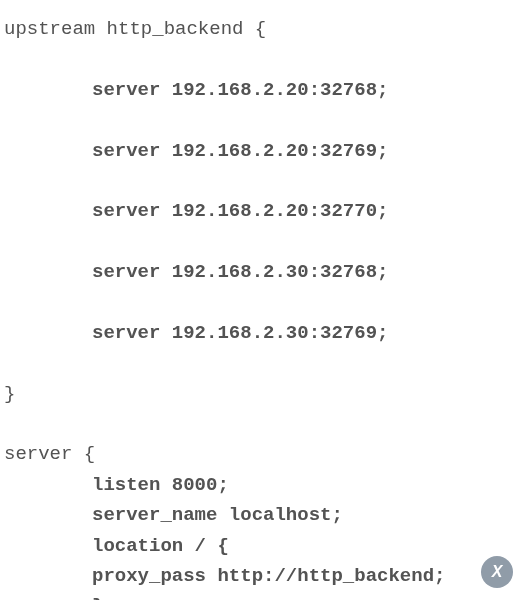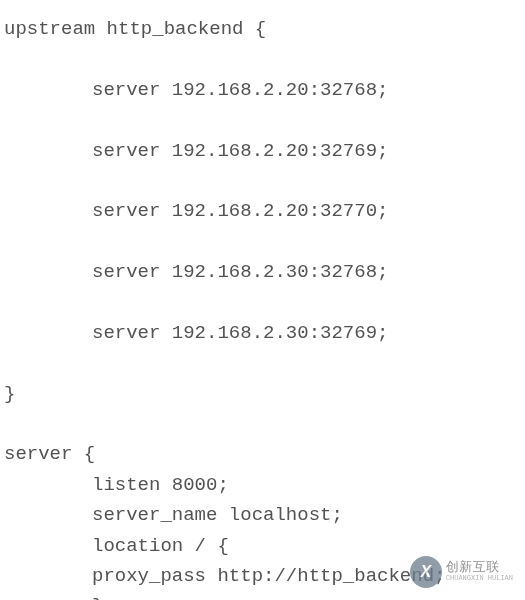--- a/index.html
+++ b/index.html
@@ -21,20 +21,21 @@
     }
     .code-container {
       white-space: pre;
     }
     .line {
       display: block;
       min-height: 30px;
     }
     .indent-2 {
       padding-left: 88px;
+      font-weight: bold;
     }
     .watermark {
       position: absolute;
       bottom: 12px;
       right: 12px;
       display: flex;
       align-items: center;
       gap: 4px;
       opacity: 0.75;
     }
@@ -68,17 +69,13 @@
   </style>
 </head>
 <body>
 
 <div class="code-container" id="code-block"><span class="line">upstream http_backend {</span><span class="line">&nbsp;</span><span class="line indent-2">server 192.168.2.20:32768;</span><span class="line">&nbsp;</span><span class="line indent-2">server 192.168.2.20:32769;</span><span class="line">&nbsp;</span><span class="line indent-2">server 192.168.2.20:32770;</span><span class="line">&nbsp;</span><span class="line indent-2">server 192.168.2.30:32768;</span><span class="line">&nbsp;</span><span class="line indent-2">server 192.168.2.30:32769;</span><span class="line">&nbsp;</span><span class="line">}</span><span class="line">&nbsp;</span><span class="line">server {</span><span class="line indent-2">listen 8000;</span><span class="line indent-2">server_name localhost;</span><span class="line indent-2">location / {</span><span class="line indent-2">proxy_pass http://http_backend;</span><span class="line indent-2">}</span></div>
 
 <div class="watermark">
   <div class="watermark-icon">
     <span>X</span>
   </div>
-  <div>
-    <div class="watermark-text">创新互联</div>
-    <div class="watermark-sub">CHUANGXIN HULIAN</div>
-  </div>
 </div>
 
 </body></html>

